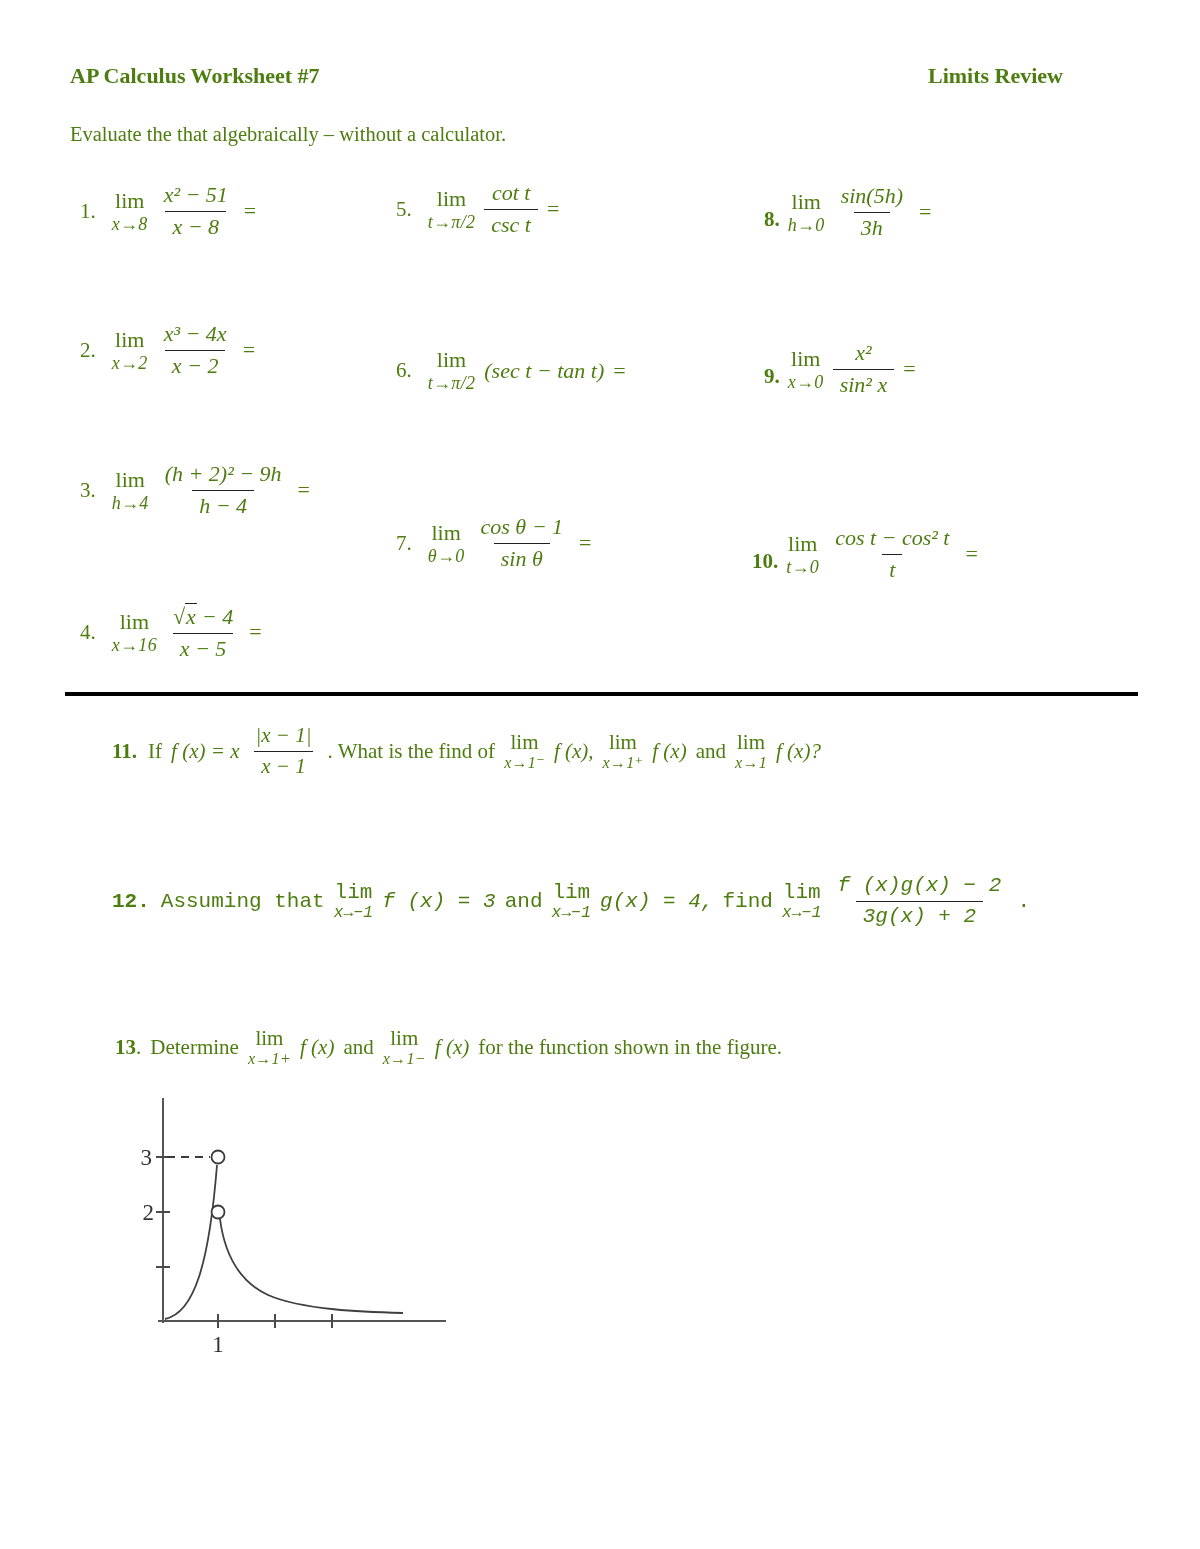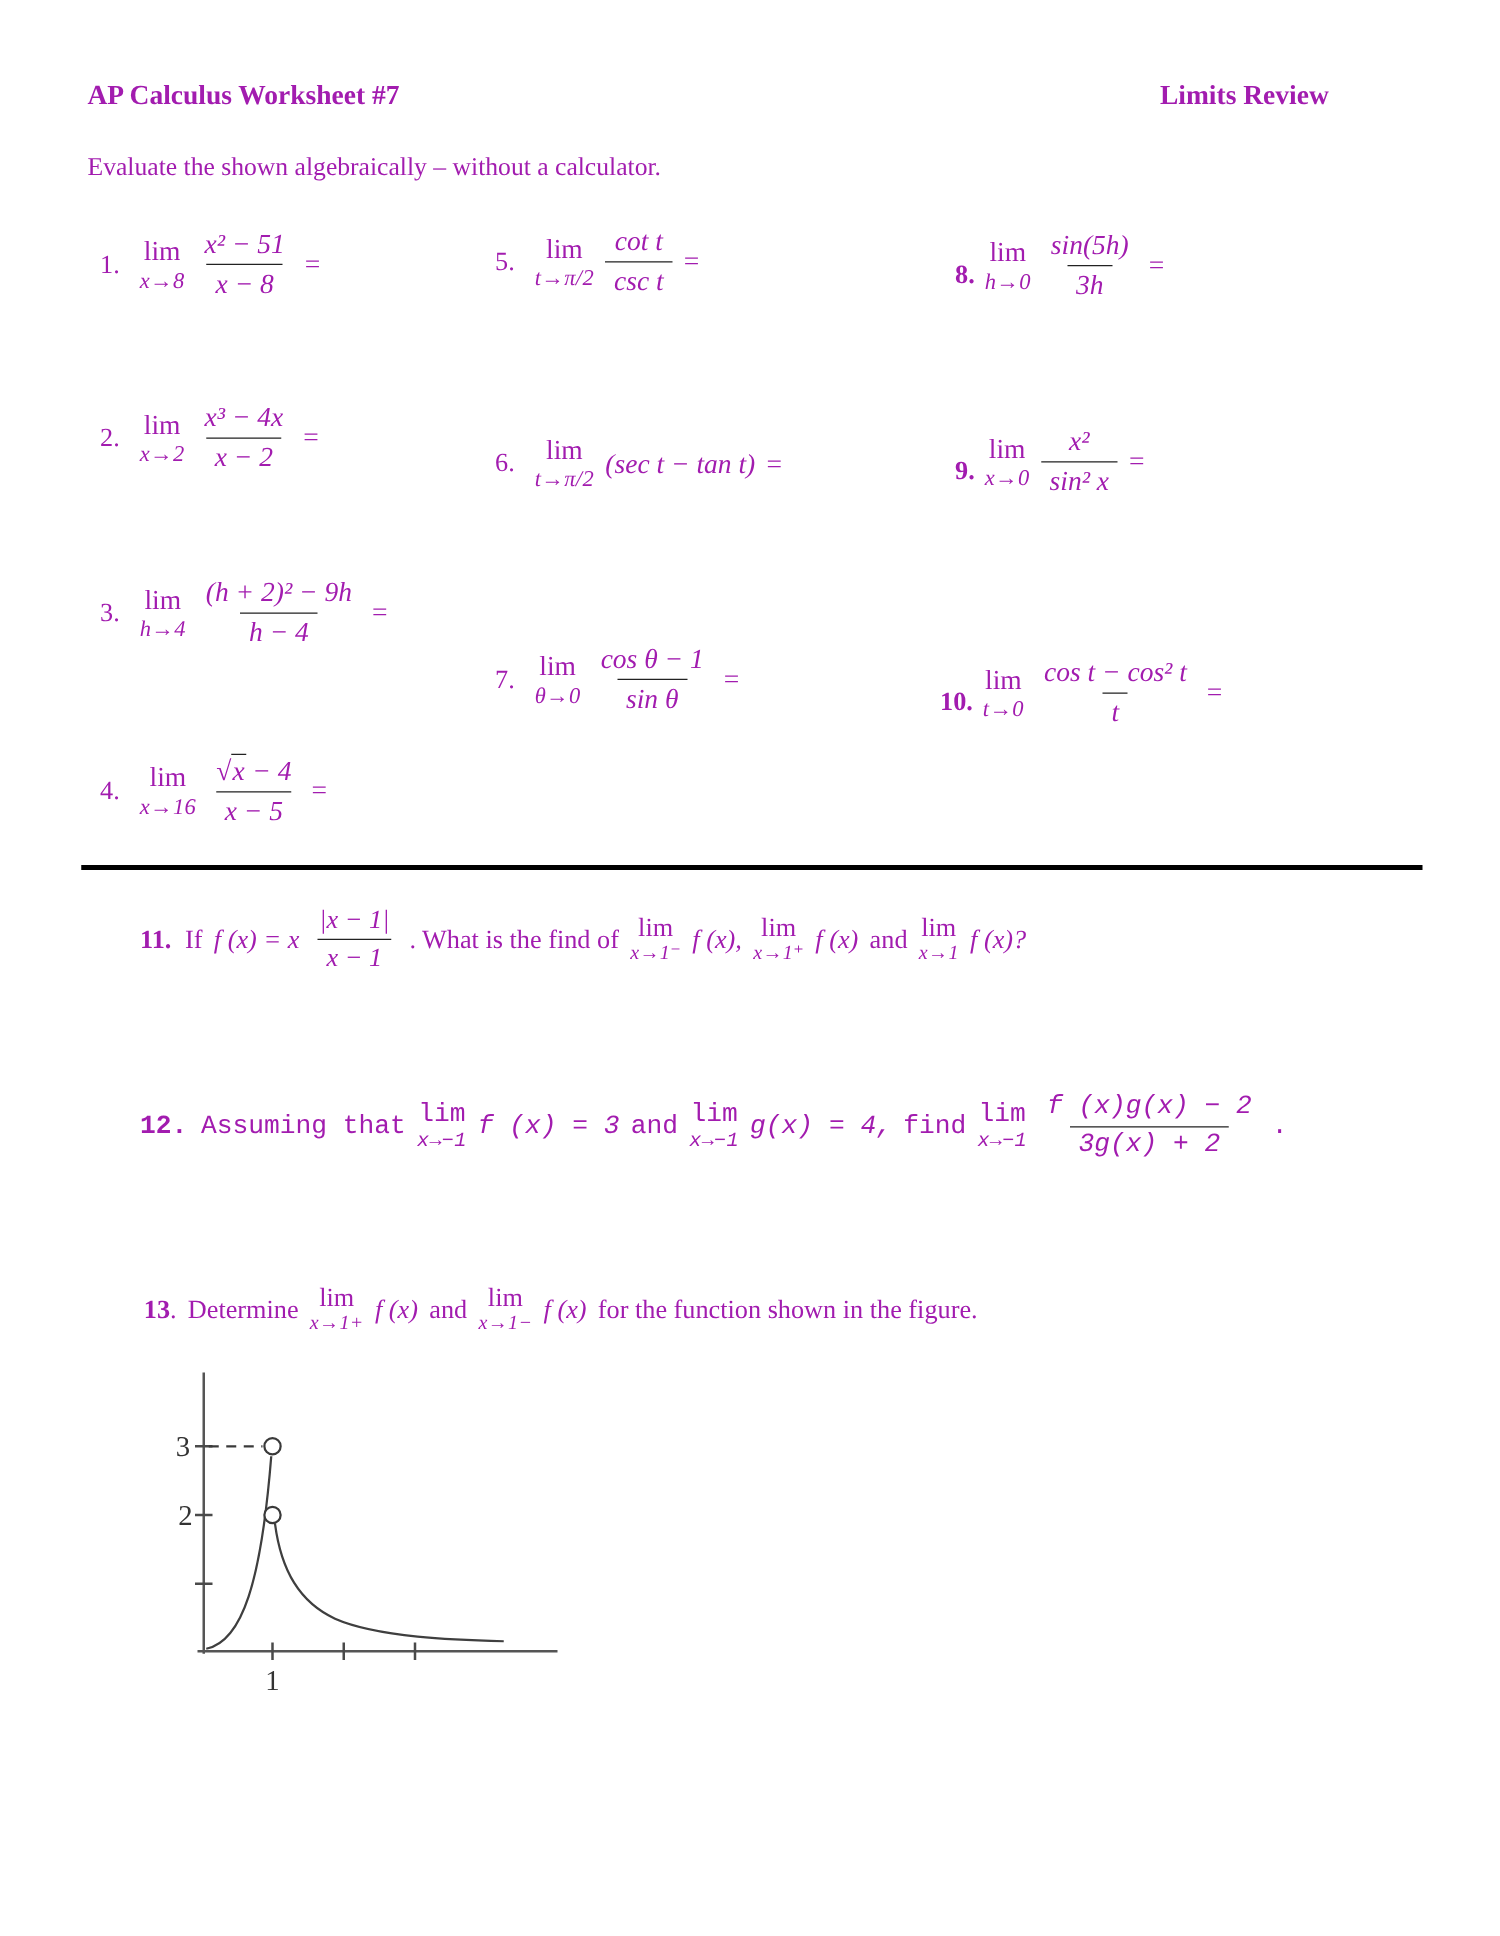--- a/index.html
+++ b/index.html
@@ -1,17 +1,17 @@
 <!DOCTYPE html>
 <html><head>
 <meta charset="utf-8">
 <style>
   html,body{margin:0;padding:0;background:#ffffff;}
   .page{position:relative;width:1200px;height:1549px;background:#fff;overflow:hidden;
-        font-family:"Liberation Serif","DejaVu Serif",serif;color:#a21caf;}
+        font-family:"Liberation Serif","DejaVu Serif",serif;color:#4d7c0f;}
 
   .hdr{position:absolute;top:63px;font-size:22px;font-weight:bold;white-space:nowrap;}
   .hdr-left{left:70px;}
   .hdr-right{right:137px;}
   .instruction{position:absolute;left:70px;top:123px;font-size:20.5px;white-space:nowrap;}
 
   .problem{position:absolute;display:flex;align-items:center;font-size:22px;white-space:nowrap;}
   .pnum{font-style:normal;font-size:21px;margin-right:16px;}
   .pnum.bold{font-weight:bold;}
   .pnum.low{margin-top:14px;margin-right:8px;}
@@ -45,21 +45,21 @@
   .fig .open{fill:#ffffff;stroke:#3a3a3a;stroke-width:1.8;}
   .fig text{font-family:"Liberation Serif","DejaVu Serif",serif;font-size:23px;fill:#333;}
 </style>
 </head>
 <body>
 
 <div class="page">
 
   <div class="hdr hdr-left">AP Calculus Worksheet #7</div>
   <div class="hdr hdr-right">Limits Review</div>
-  <div class="instruction">Evaluate the shown algebraically – without a calculator.</div>
+  <div class="instruction">Evaluate the that algebraically – without a calculator.</div>
 
   <div class="problem" style="left:80px;top:183px;">
     <span class="pnum">1.</span>
     <span class="lim">
       <span class="word">lim</span>
       <span class="sub">x→8</span>
     </span>
     <span class="frac">
       <span class="num">x² − 51</span>
       <span class="den">x − 8</span>

